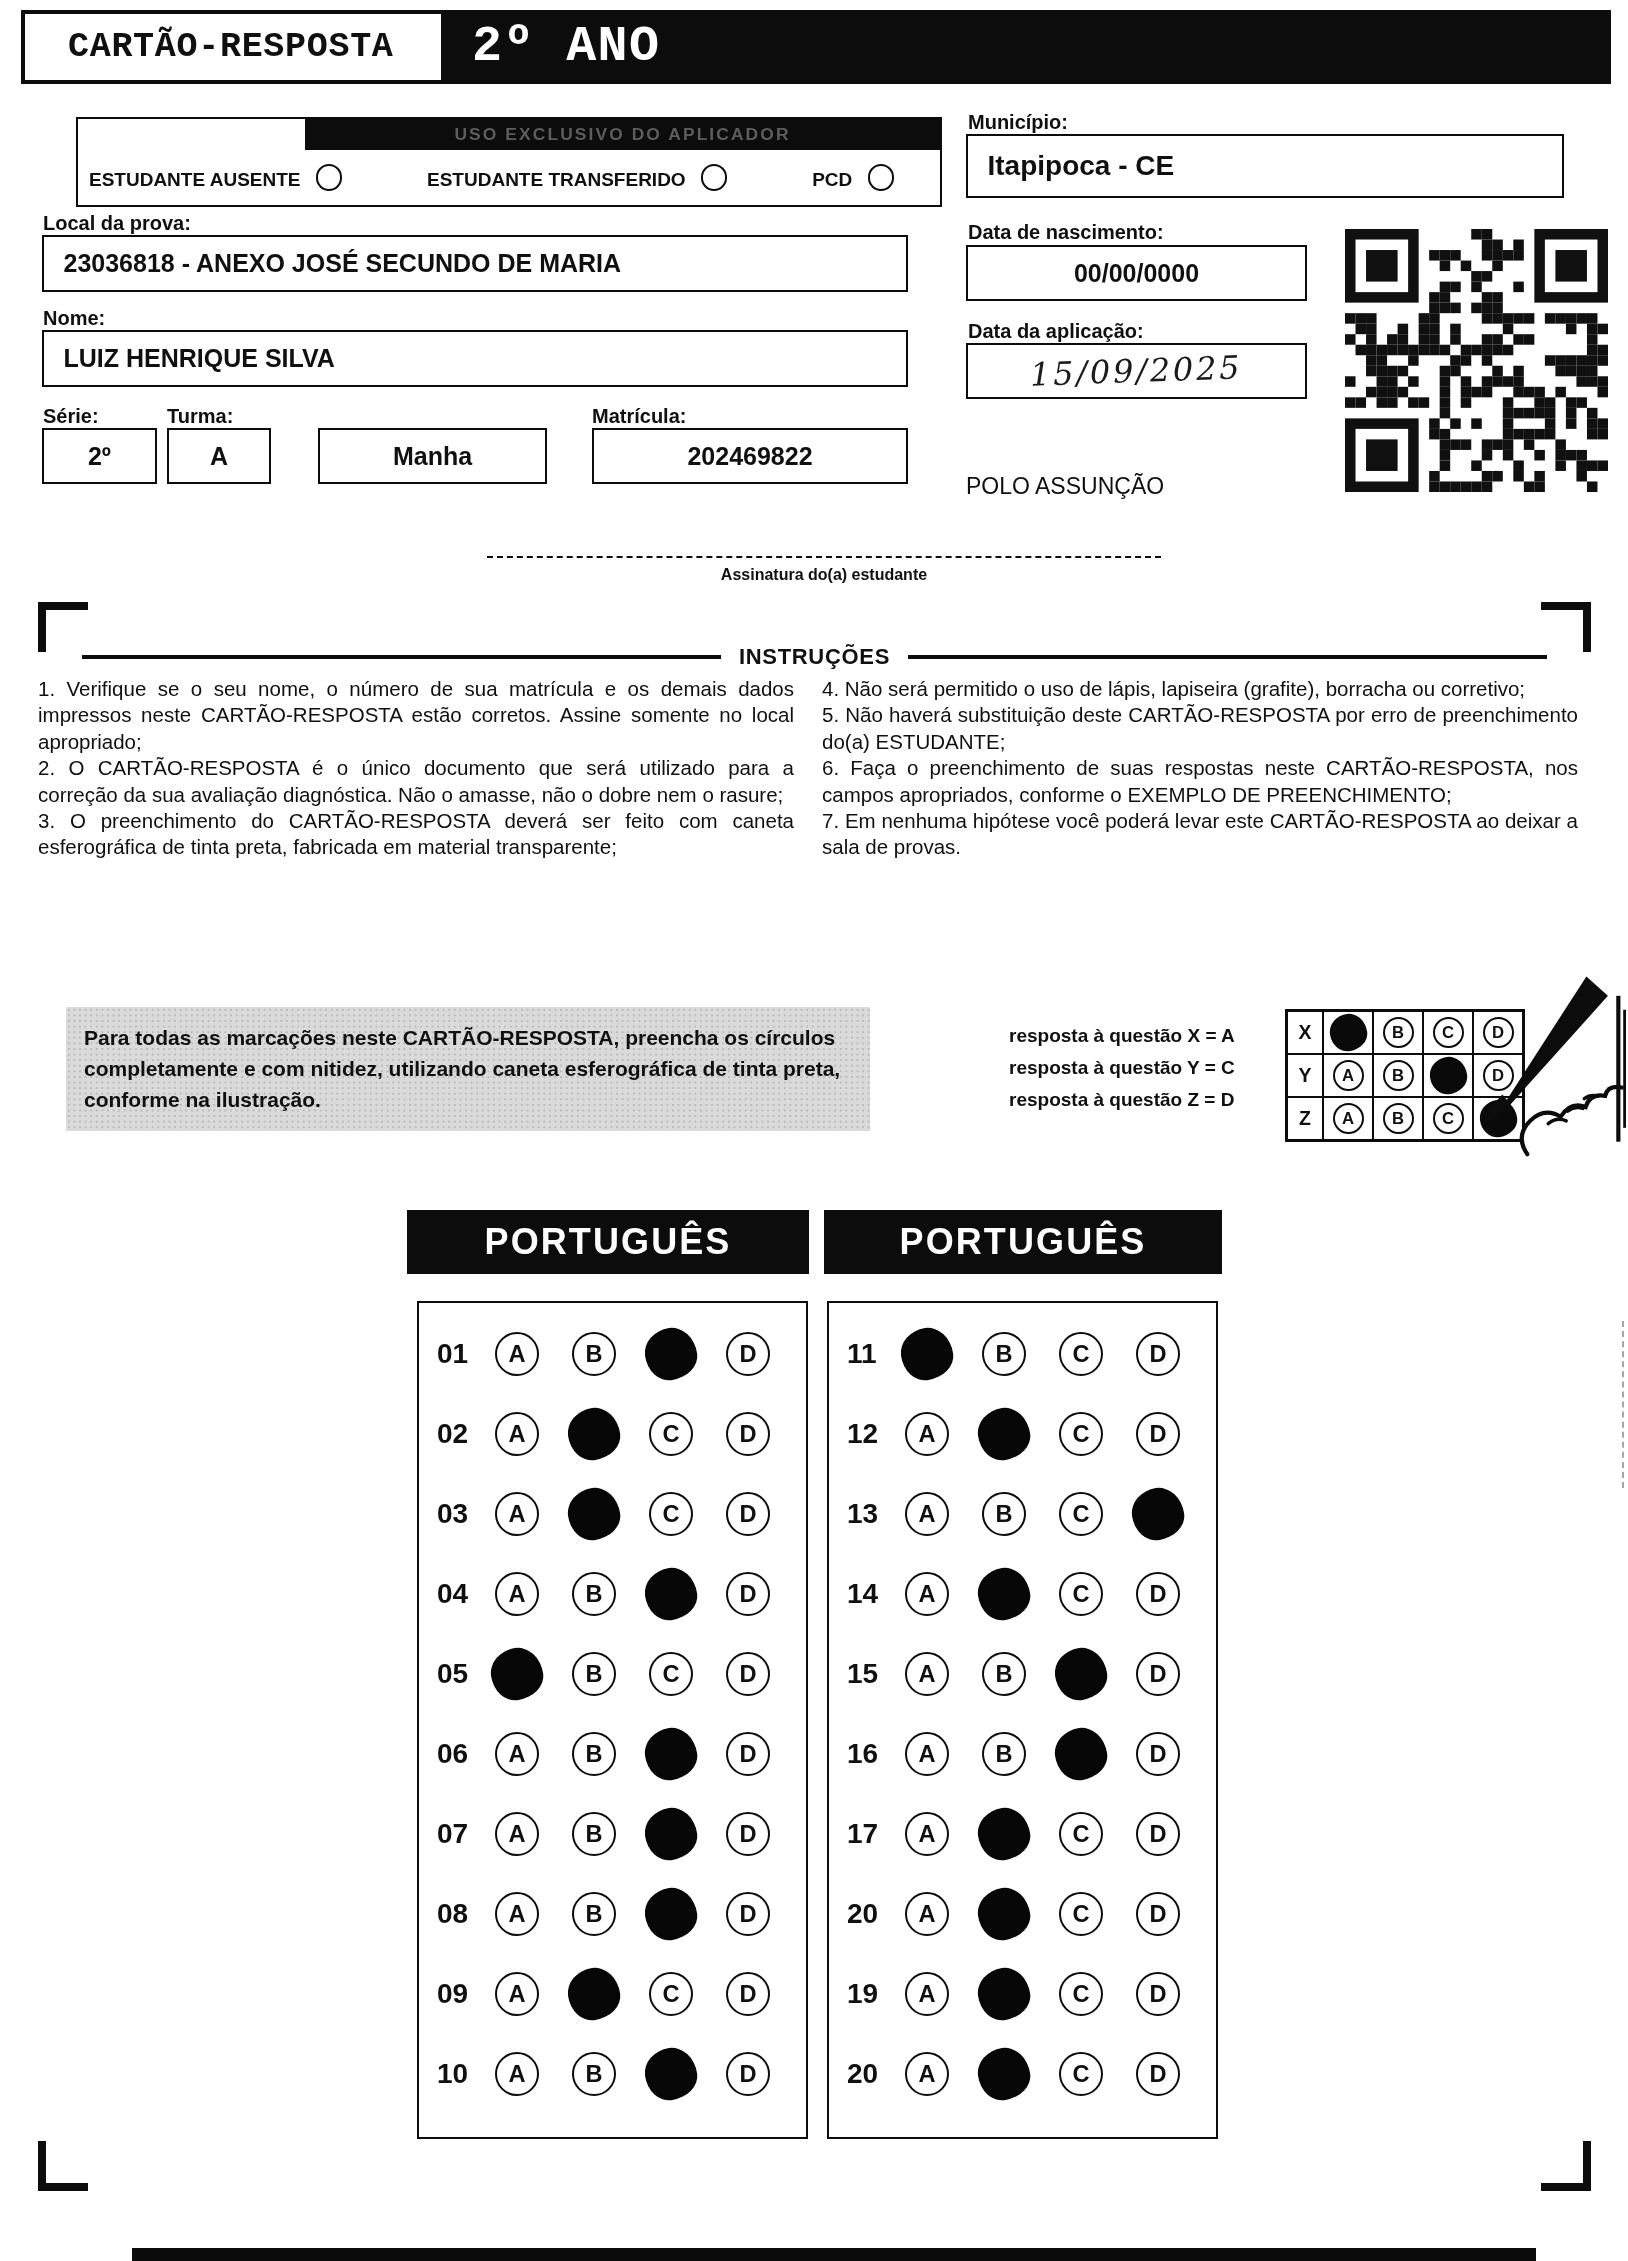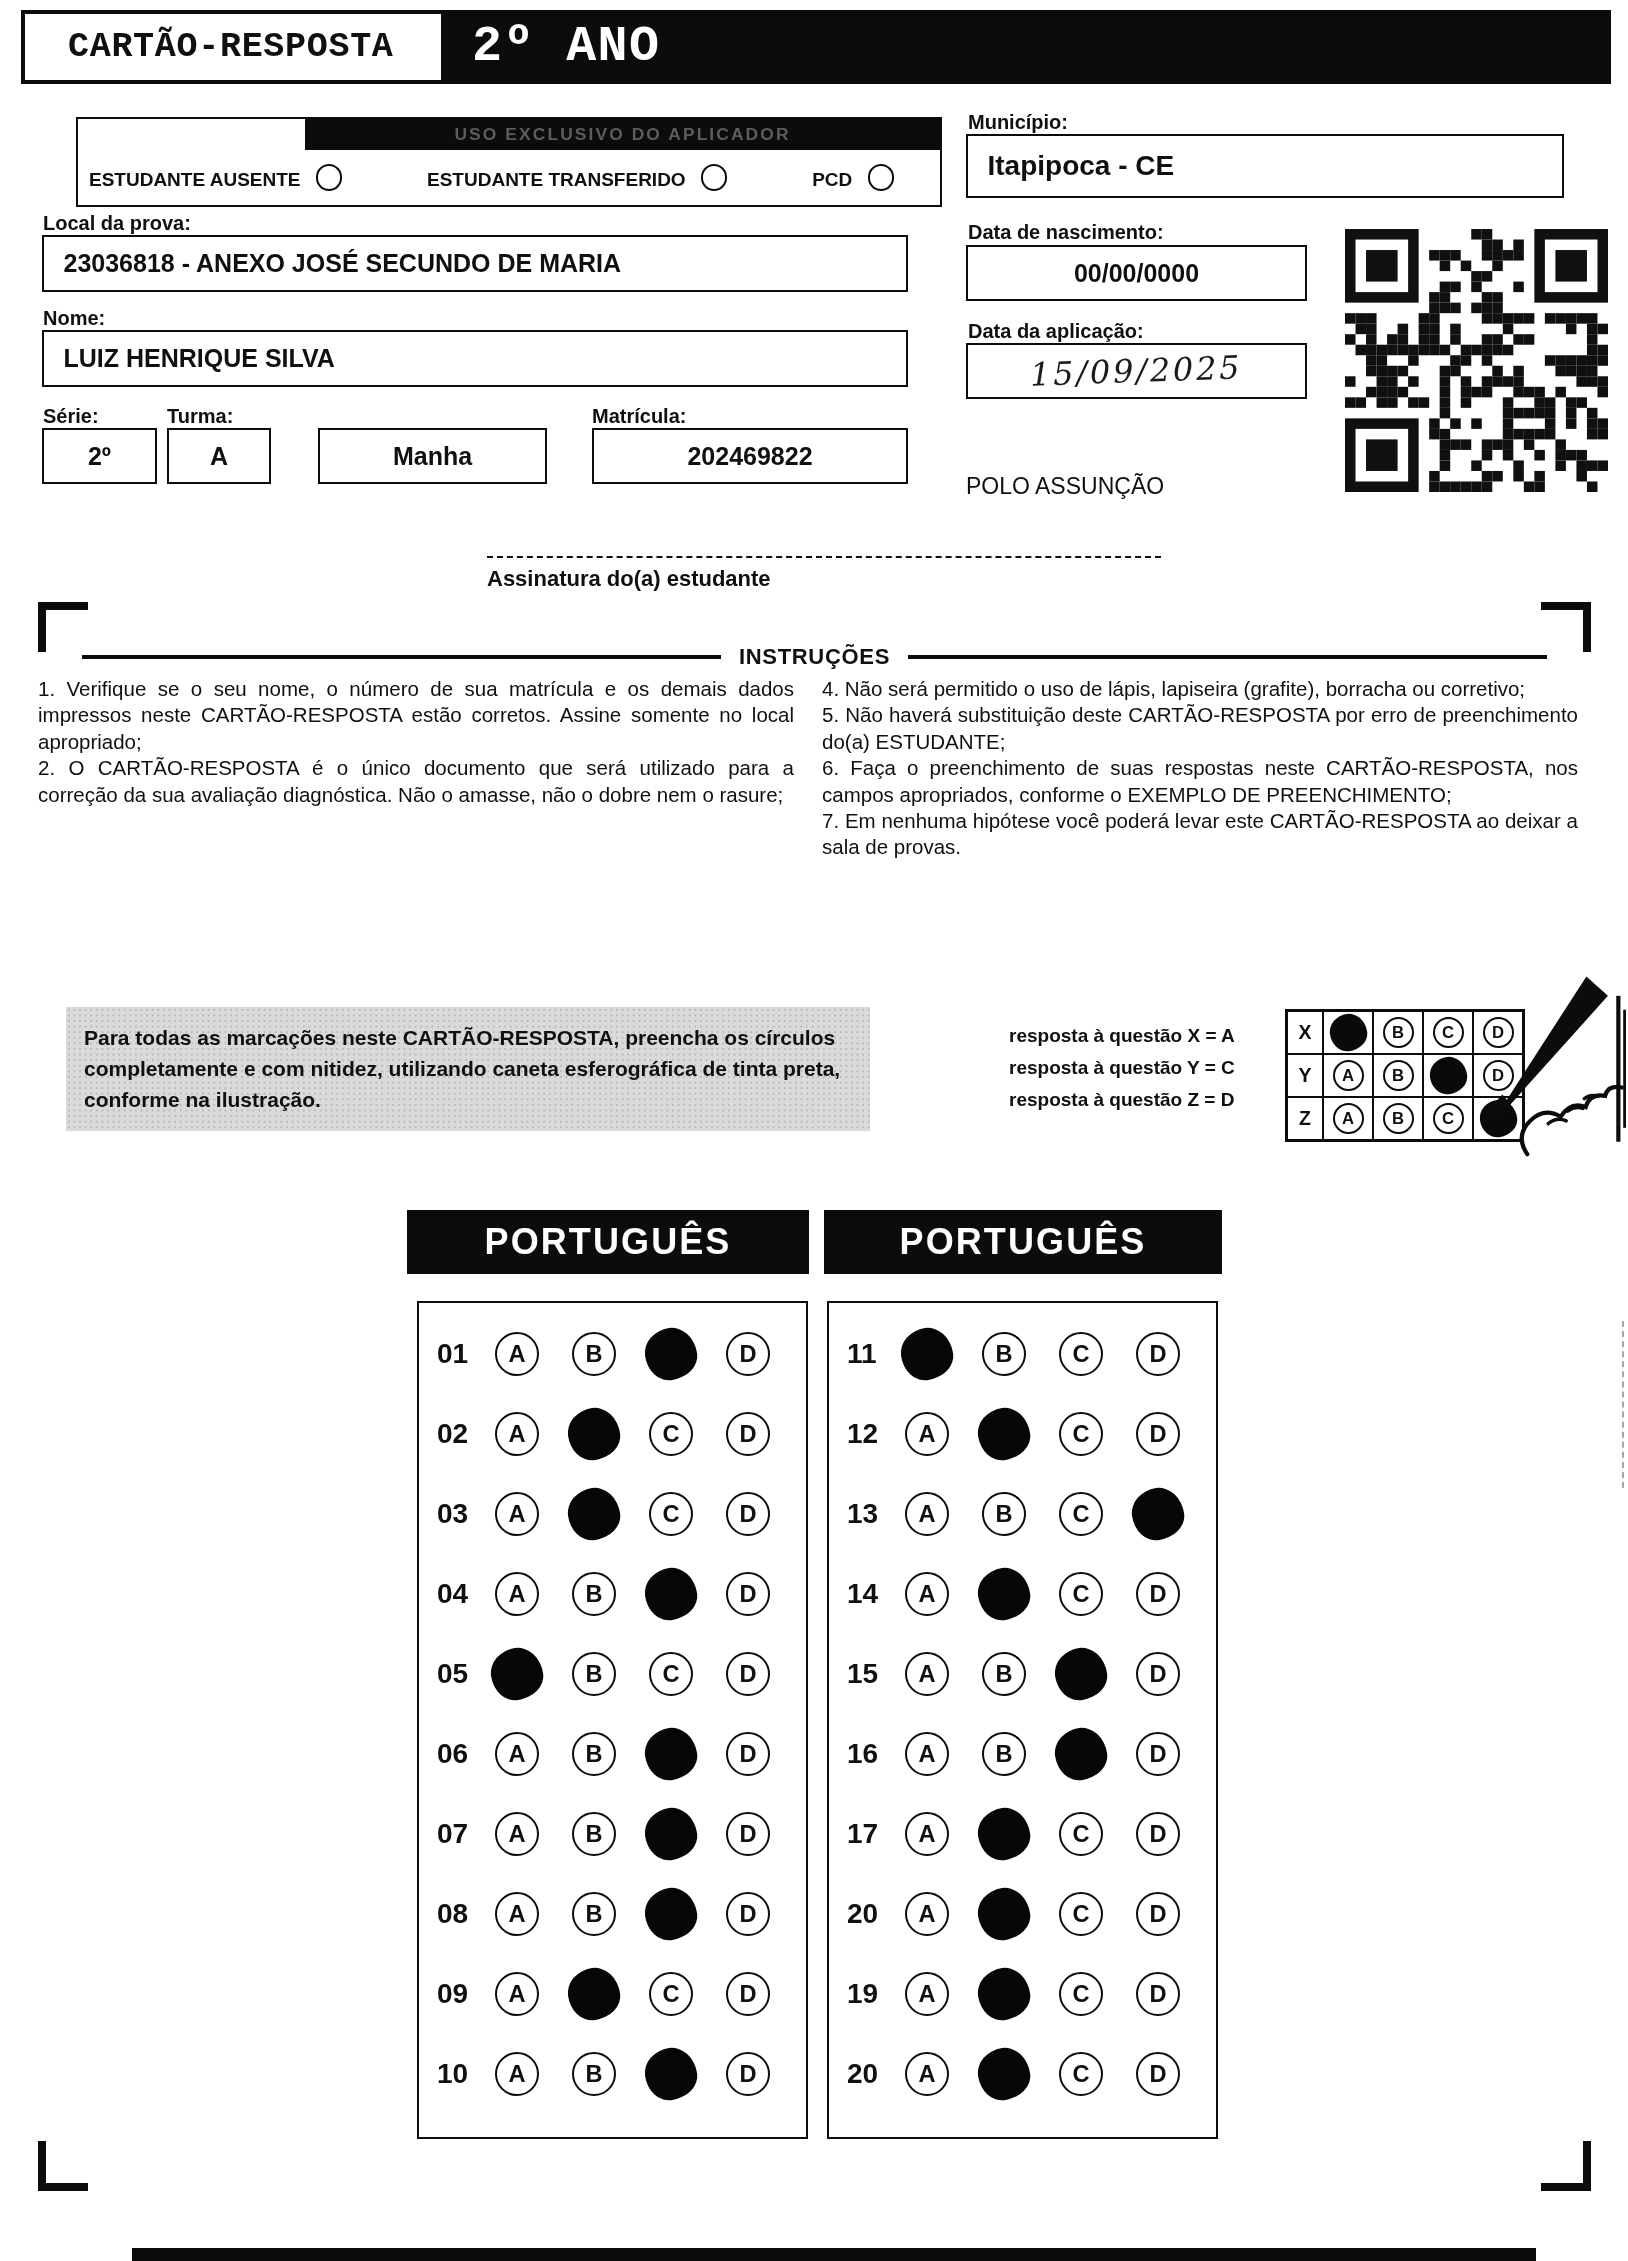--- a/index.html
+++ b/index.html
@@ -42,22 +42,22 @@
 
   
   .handwrite { font-family:"DejaVu Serif", serif; font-style:italic; font-weight:normal;
                font-size:32px; letter-spacing:2.8px; transform:rotate(-2deg); color:#1b1b1b; }
 
   .qr-wrap { left:1345px; top:229px; width:263px; height:263px; }
   .qr-wrap svg { width:100%; height:100%; }
 
   
   .sig-line { left:487px; top:556px; width:674px; border-top:2.8px dashed #0c0c0c; }
-  .sig-caption { left:487px; top:566px; width:674px; text-align:left;
-                 font-size:22px; font-weight:bold; }
+  .sig-caption { left:487px; top:566px; width:674px; text-align:center;
+                 font-size:16px; font-weight:bold; }
 
   
   .regmark { width:56px; height:56px; }
   .regmark span { position:absolute; background:#0c0c0c; }
   .regmark .h { width:50px; height:8.3px; }
   .regmark .v { width:8.3px; height:50px; }
   .rm-tl .h { left:0; top:0; } .rm-tl .v { left:0; top:0; }
   .rm-tr .h { right:0; top:0; } .rm-tr .v { right:0; top:0; }
   .rm-bl .h { left:0; bottom:0; } .rm-bl .v { left:0; bottom:0; }
   .rm-br .h { right:0; bottom:0; } .rm-br .v { right:0; bottom:0; }
@@ -435,20 +435,21 @@
     <span class="v"></span>
   </div>
 
 <div class="abs inst-header">
   <span class="inst-title">INSTRUÇÕES</span>
 </div>
 
 <div class="abs inst-col inst-col-left">
   <p class="inst">1. Verifique se o seu nome, o número de sua matrícula e os demais dados impressos neste CARTÃO-RESPOSTA estão corretos. Assine somente no local apropriado;</p>
   <p class="inst">2. O CARTÃO-RESPOSTA é o único documento que será utilizado para a correção da sua avaliação diagnóstica. Não o amasse, não o dobre nem o rasure;</p>
+  <p class="inst">3. O preenchimento do CARTÃO-RESPOSTA deverá ser feito com caneta esferográfica de tinta preta, fabricada em material transparente;</p>
 </div>
 <div class="abs inst-col inst-col-right">
   <p class="inst">4. Não será permitido o uso de lápis, lapiseira (grafite), borracha ou corretivo;</p>
   <p class="inst">5. Não haverá substituição deste CARTÃO-RESPOSTA por erro de preenchimento do(a) ESTUDANTE;</p>
   <p class="inst">6. Faça o preenchimento de suas respostas neste CARTÃO-RESPOSTA, nos campos apropriados, conforme o EXEMPLO DE PREENCHIMENTO;</p>
   <p class="inst">7. Em nenhuma hipótese você poderá levar este CARTÃO-RESPOSTA ao deixar a sala de provas.</p>
 </div>
 
 <div class="abs fill-notice">Para todas as marcações neste CARTÃO-RESPOSTA, preencha os círculos completamente e com nitidez, utilizando caneta esferográfica de tinta preta, conforme na ilustração.</div>
 

